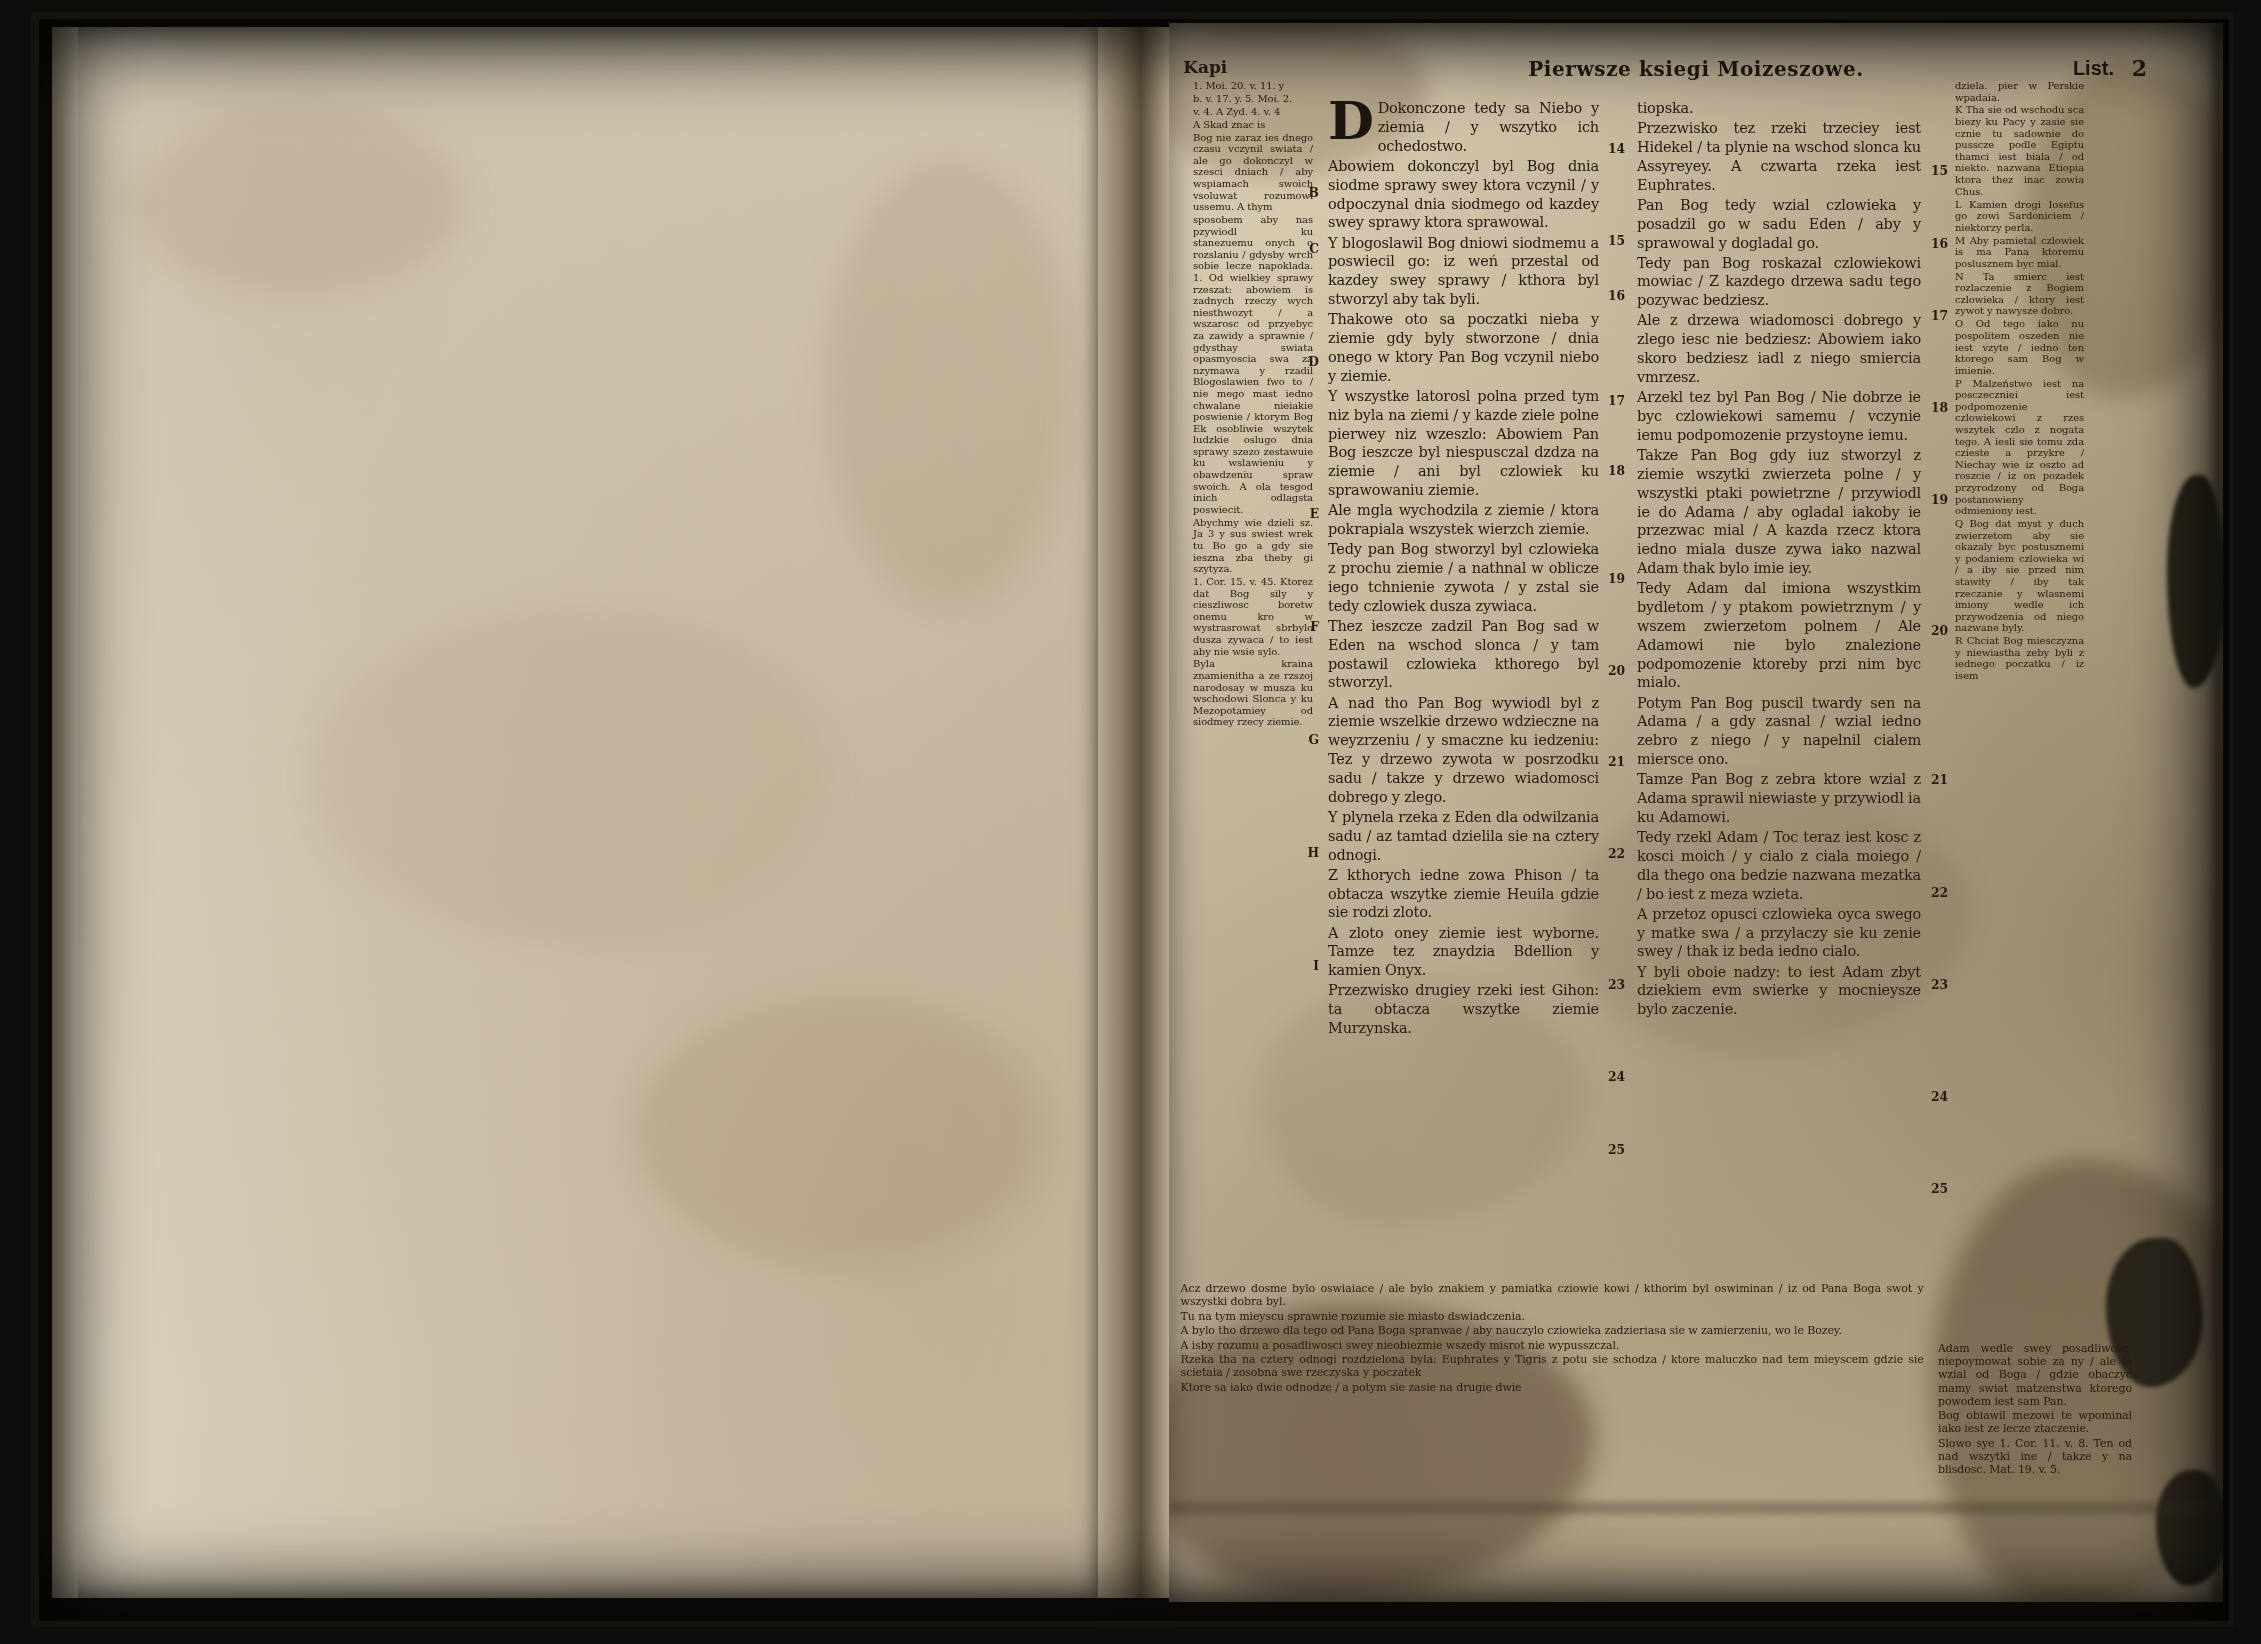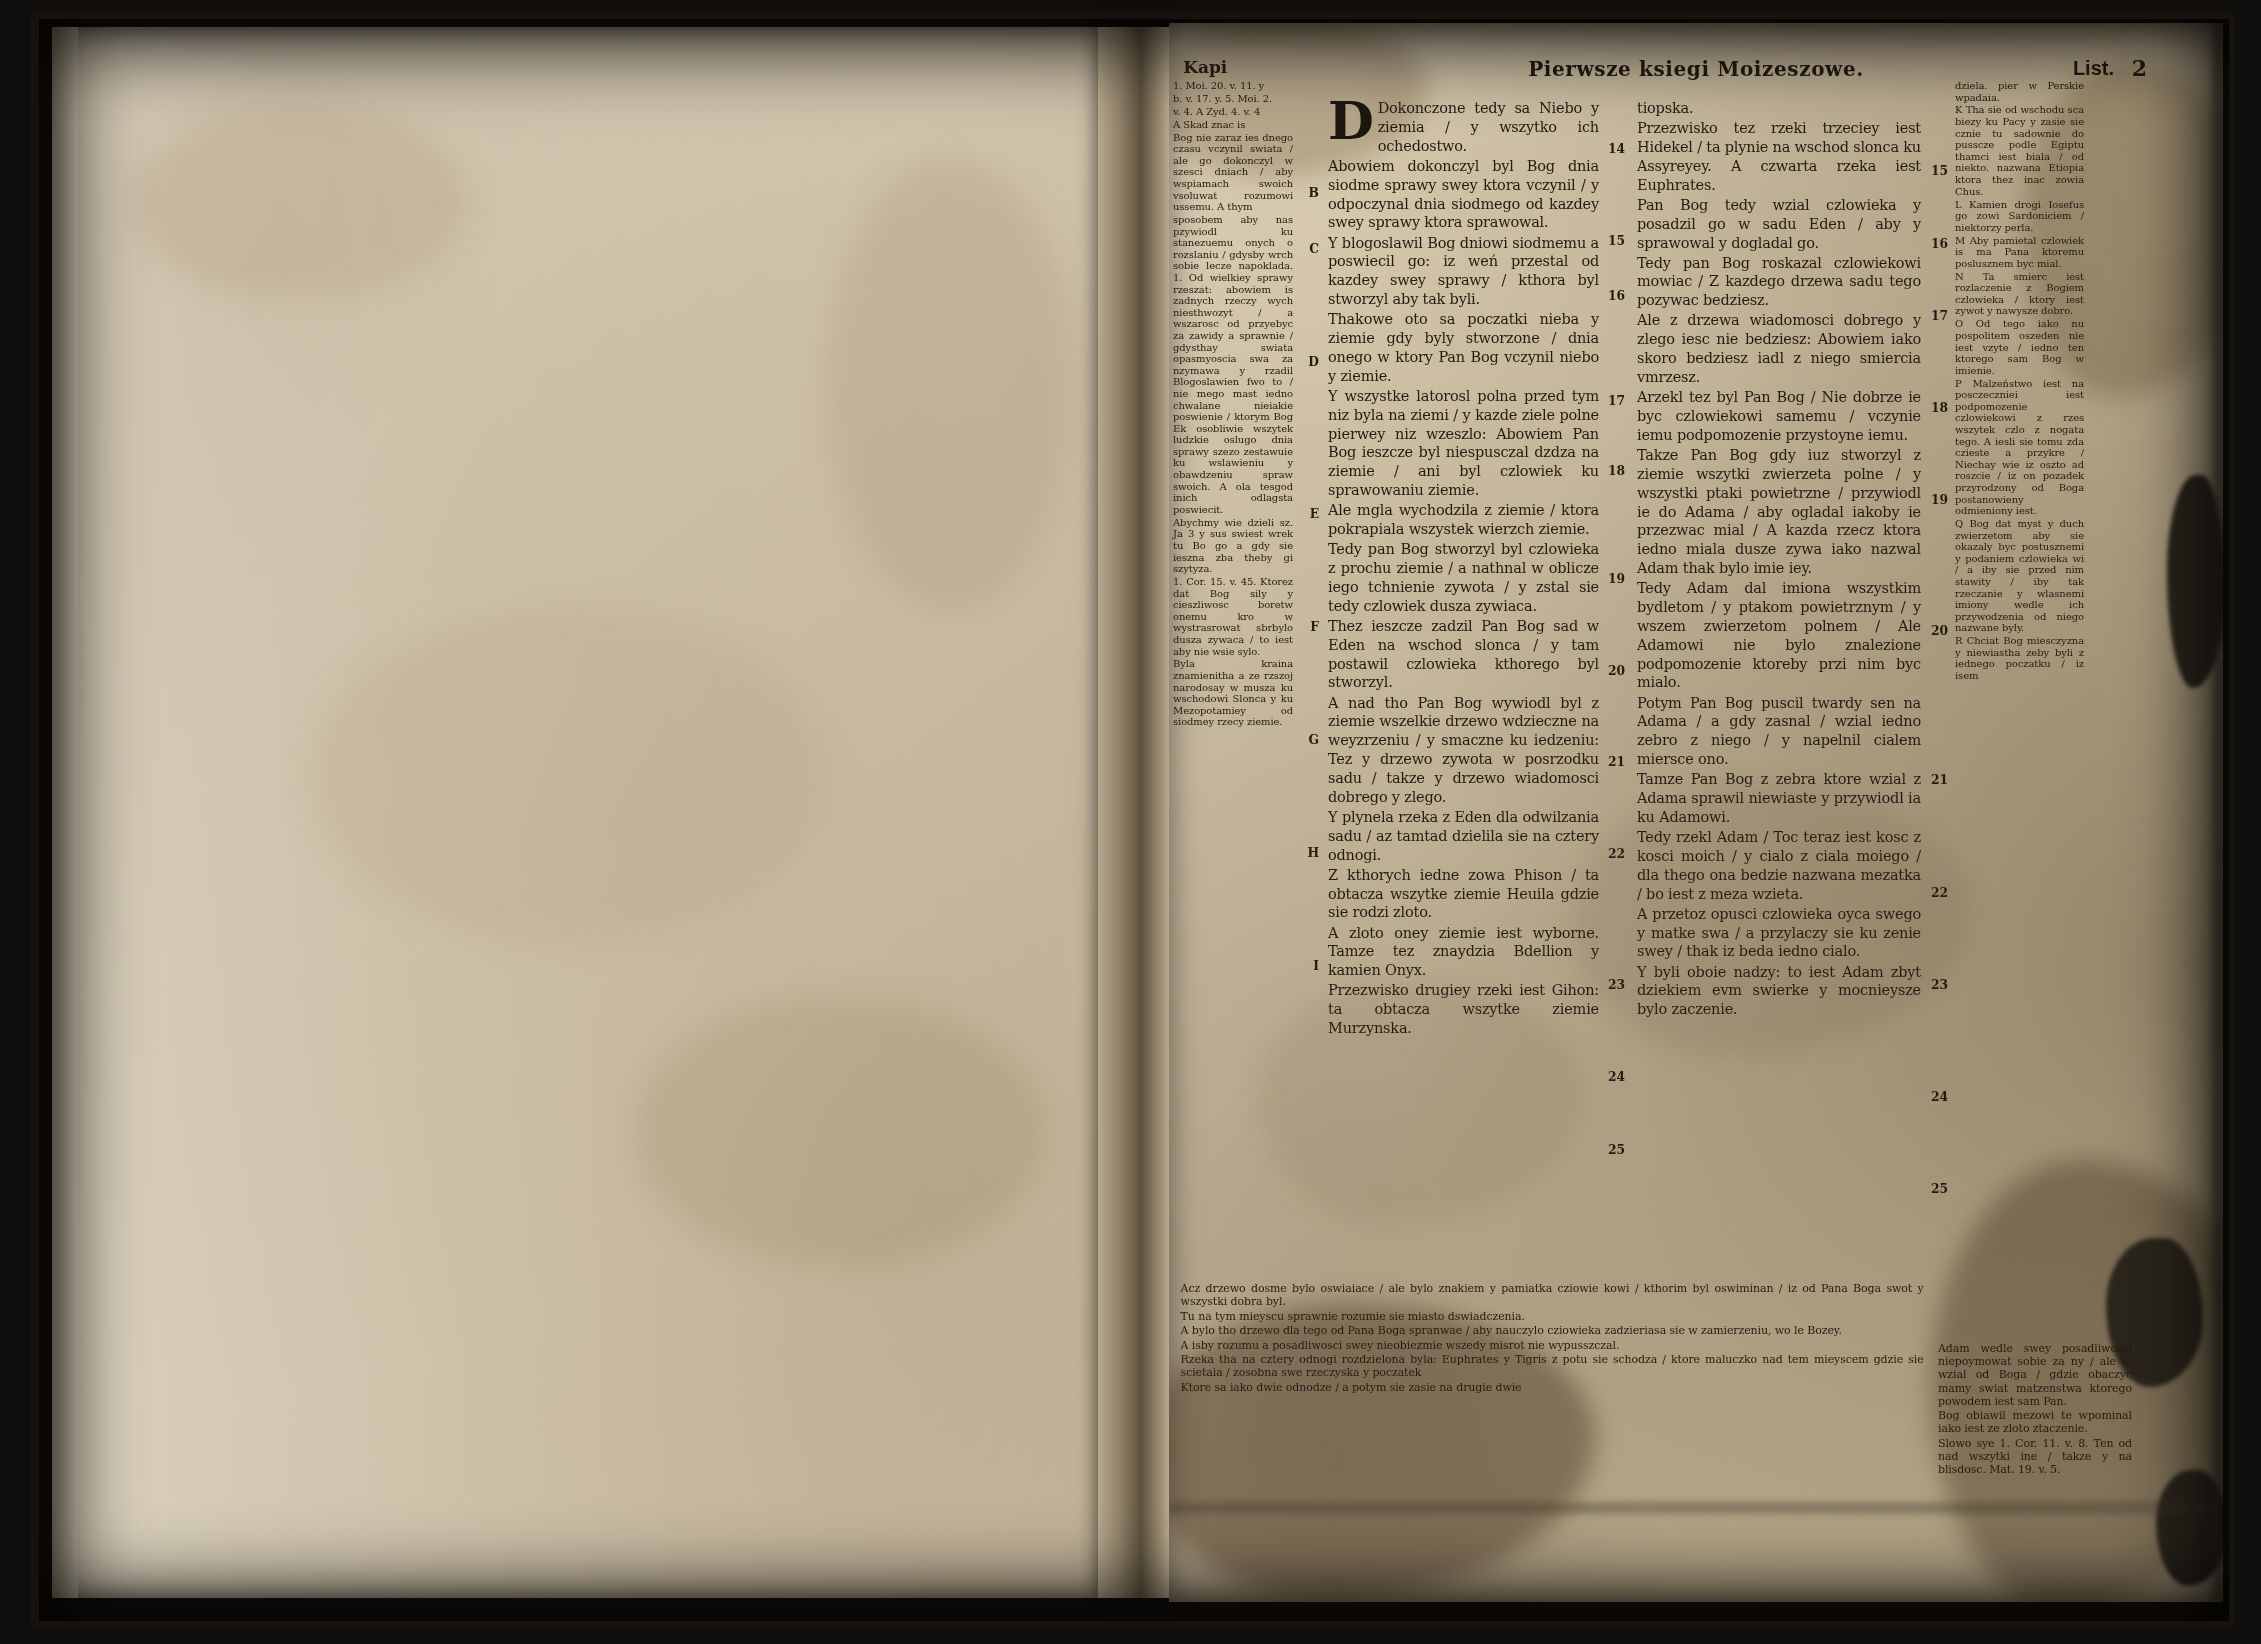--- a/index.html
+++ b/index.html
@@ -100,21 +100,21 @@
     <div class="tear" style="left:0px;top:1479px;width:1054px;height:11.6px;opacity:.35;"></div>
     <div class="tear" style="left:1044px;top:0px;width:10.3px;height:1579px;opacity:.5;"></div>
 
     <div class="runhead-left">Kapi</div>
     <div class="header">
       <span class="head-title">Pierwsze ksiegi Moizeszowe.</span>
     </div>
     <div class="folio-word">List.</div>
     <div class="folio-num">2</div>
 
-    <div class="col marg" style="left:4px;top:57px;width:120px;">
+    <div class="col marg" style="left:24px;top:57px;width:120px;">
       <p>1. Moi. 20. v. 11. y</p>
       <p>b. v. 17. y. 5. Moi. 2.</p>
       <p>v. 4. A Zyd. 4. v. 4</p>
       <p>A Skad znac is</p>
       <p>Bog nie zaraz ies dnego czasu vczynil swiata / ale go dokonczyl w szesci dniach / aby wspiamach swoich vsoluwat rozumowi ussemu. A thym</p>
       <p>sposobem aby nas pzywiodl ku stanezuemu onych o rozslaniu / gdysby wrch sobie lecze napoklada. 1. Od wielkiey sprawy rzeszat: abowiem is zadnych rzeczy wych niesthwozyt / a wszarosc od przyebyc za zawidy a sprawnie / gdysthay swiata opasmyoscia swa za nzymawa y rzadil Blogoslawien fwo to / nie mego mast iedno chwalane nieiakie poswienie / ktorym Bog Ek osobliwie wszytek ludzkie oslugo dnia sprawy szezo zestawuie ku wslawieniu y obawdzeniu spraw swoich. A ola tesgod inich odlagsta poswiecit.</p>
       <p>Abychmy wie dzieli sz. Ja 3 y sus swiest wrek tu Bo go a gdy sie ieszna zba theby gi szytyza.</p>
       <p>1. Cor. 15. v. 45. Ktorez dat Bog sily y cieszliwosc boretw onemu kro w wystrasrowat sbrbylo dusza zywaca / to iest aby nie wsie sylo.</p>
       <p>Byla kraina znamienitha a ze rzszoj narodosay w musza ku wschodowi Slonca y ku Mezopotamiey od siodmey rzecy ziemie.</p>
     </div>
@@ -239,21 +239,21 @@
       <p>Tu na tym mieyscu sprawnie rozumie sie miasto dswiadczenia.</p>
       <p>A bylo tho drzewo dla tego od Pana Boga spranwae / aby nauczylo cziowieka zadzieriasa sie w zamierzeniu, wo le Bozey.</p>
       <p>A isby rozumu a posadliwosci swey nieobiezmie wszedy misrot nie wypusszczal.</p>
       <p>Rzeka tha na cztery odnogi rozdzielona byla: Euphrates y Tigris z potu sie schodza / ktore maluczko nad tem mieyscem gdzie sie scietaia / zosobna swe rzeczyska y poczatek</p>
       <p>Ktore sa iako dwie odnodze / a potym sie zasie na drugie dwie</p>
       <p></p>
     </div>
 
     <div class="col foot" style="left:769px;top:1319px;width:194px;">
       <p>Adam wedle swey posadliwosci niepoymowat sobie za ny / ale ia wzial od Boga / gdzie obaczyc mamy swiat matzenstwa ktorego powodem iest sam Pan.</p>
-      <p>Bog obiawil mezowi te wpominal iako iest ze zloto ztaczenie.</p>
+      <p>Bog obiawil mezowi te wpominal iako iest ze lecze ztaczenie.</p>
       <p>Slowo sye 1. Cor. 11. v. 8. Ten od nad wszytki ine / takze y na blisdosc. Mat. 19. v. 5.</p>
     </div>
 
     <div class="blob" style="left:401px;top:762px;width:401px;height:271px;background:rgba(70,50,28,.10);"></div>
     <div class="blob" style="left:90px;top:956px;width:323px;height:246px;background:rgba(74,54,30,.09);"></div>
   </div>
 
   <div class="cover-shadow"></div>
 </div>
 

